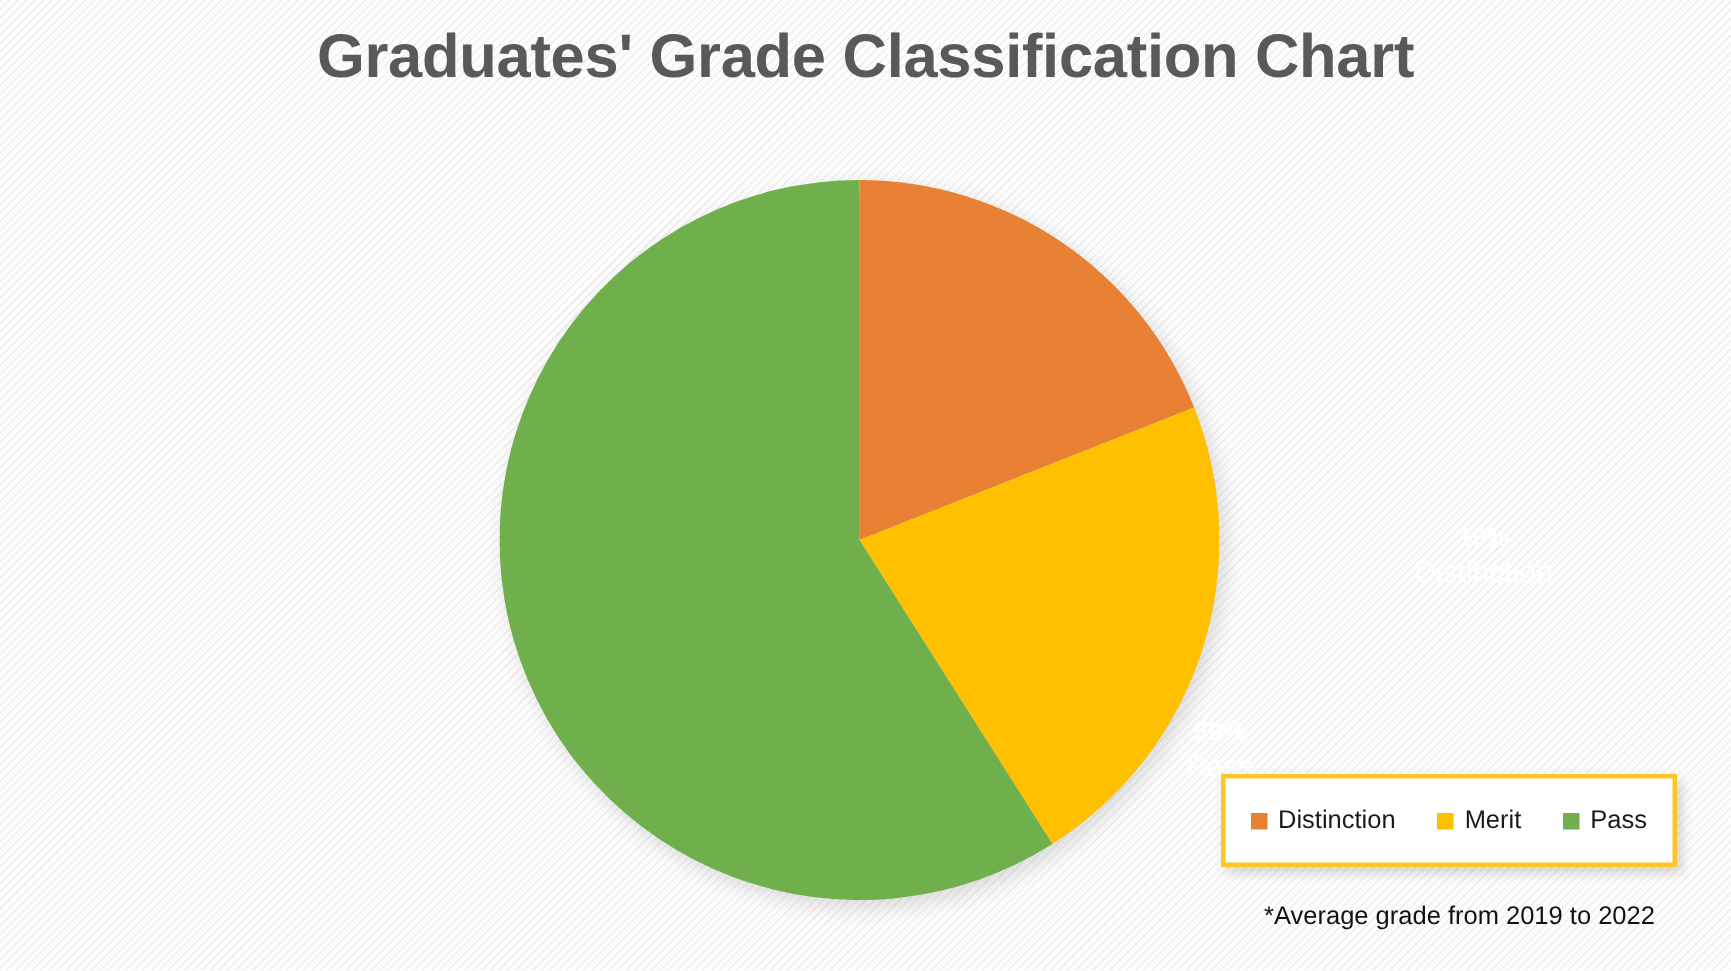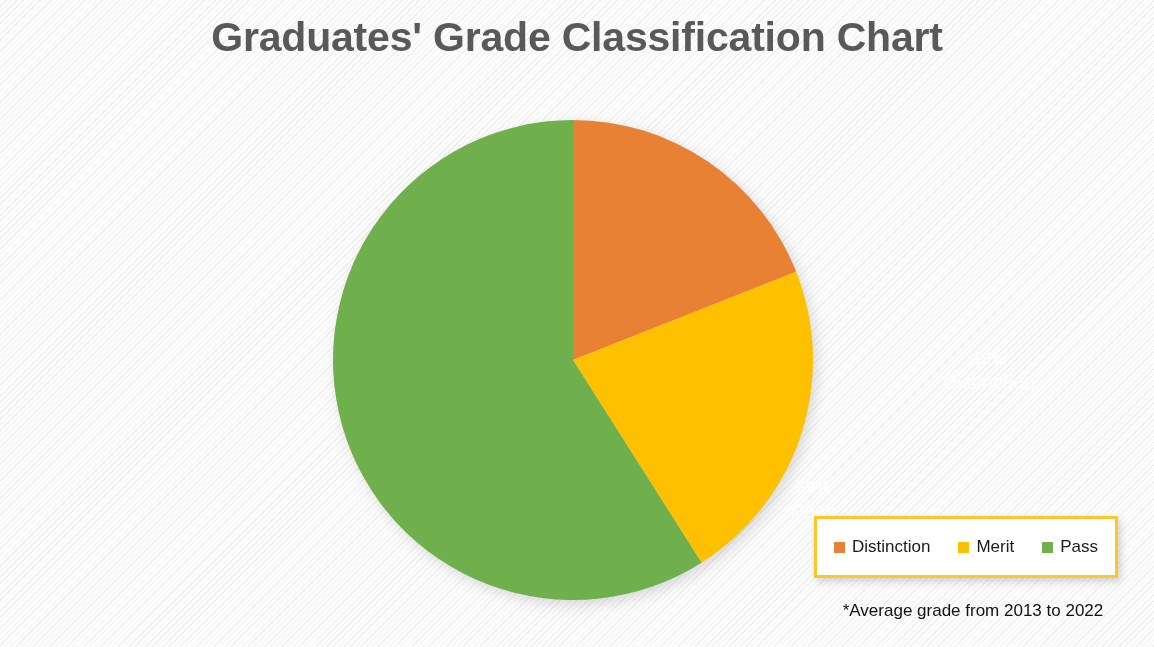--- a/index.html
+++ b/index.html
@@ -193,15 +193,15 @@
       <div class="legend-entry">
         <span class="legend-swatch" style="background: rgb(255, 192, 0);"></span>
         <span class="legend-text">Merit</span>
       </div>
       <div class="legend-entry">
         <span class="legend-swatch" style="background: rgb(111, 176, 76);"></span>
         <span class="legend-text">Pass</span>
       </div>
     </div>
 
-  <div id="footnote">*Average grade from 2013 to 2022</div>
+  <div id="footnote">*Average grade from 2019 to 2022</div>
 
 </div>
 
 </body></html>

